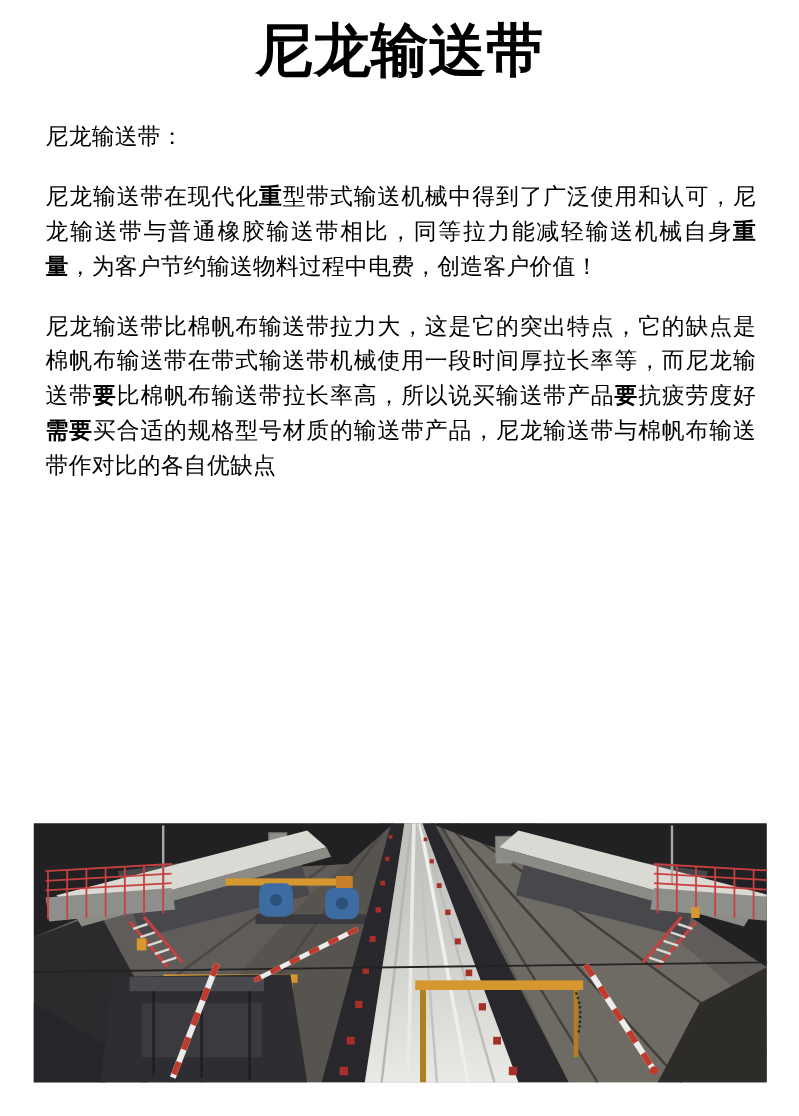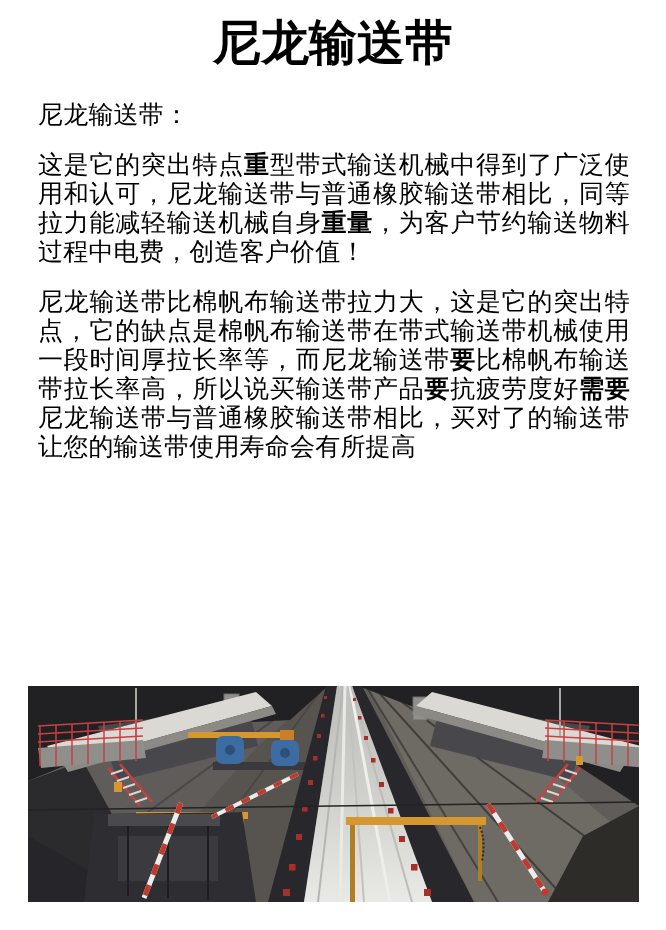--- a/index.html
+++ b/index.html
@@ -1,37 +1,37 @@
 <!DOCTYPE html>
 <html style="--page-bg: #ffffff; --text-color: #000000; --p-coal: #212124; --p-coal-light: #2b2b2e; --p-ground: #5f5c59; --p-ground-light: #6e6a64; --p-belt: #cfcfcb; --p-belt-top: #bdbdb9; --p-belt-highlight: #e9e9e5; --p-frame: #28282c; --p-boom: #dbd9d3; --p-boom-shadow: #8c8a85; --p-scaffold-red: #c84040; --p-stripe-red: #c03a2e; --p-stripe-white: #ececec; --p-beam-yellow: #d6982e; --p-drum-blue: #3d6ca3; --p-machine: #2e2e32; --p-roller-red: #a82e2a; --p-concrete: #8f8f8b;"><head>
 <meta charset="utf-8">
 <style>
   html,body{margin:0;padding:0;background:#ffffff;}
   body{font-family:"Liberation Sans","DejaVu Sans",sans-serif;}
   .page{position:relative;width:666px;height:930px;background:var(--page-bg,#fff);overflow:hidden;}
   .title{position:absolute;top:12px;left:0;right:0;margin:0;text-align:center;
          font-size:48px;line-height:1.3;font-weight:700;color:var(--text-color,#000);}
   .article{position:absolute;top:100px;left:38px;right:36px;color:var(--text-color,#000);}
-  .article p{margin:0 0 21px 0;font-size:25px;line-height:29px;letter-spacing:0.2px;
+  .article p{margin:0 0 21px 0;font-size:19px;line-height:29px;letter-spacing:0.2px;
              text-align:justify;text-justify:inter-ideograph;word-break:break-all;}
   .article .b{font-weight:700;}
   .photo{position:absolute;top:686px;left:28px;margin:0;width:611px;height:216px;}
   .photo svg{display:block;width:611px;height:216px;}
 </style>
 </head>
 <body>
 
 <div class="page">
 
   <h1 class="title">尼龙输送带</h1>
 
   <div class="article" id="article">
       <p><span>尼龙输送带：</span></p>
-      <p><span>这是它的突出特点</span><span class="b">重</span><span>型带式输送机械中得到了广泛使用和认可，尼龙输送带与普通橡胶输送带相比，同等拉力能减轻输送机械自身</span><span class="b">重量</span><span>，为客户节约输送物料过程中电费，创造客户价值！</span></p>
-      <p><span>尼龙输送带比棉帆布输送带拉力大，这是它的突出特点，它的缺点是棉帆布输送带在带式输送带机械使用一段时间厚拉长率等，而尼龙输送带</span><span class="b">要</span><span>比棉帆布输送带拉长率高，所以说买输送带产品</span><span class="b">要</span><span>抗疲劳度好</span><span class="b">需要</span><span>尼龙输送带与普通橡胶输送带相比，买对了的输送带让您的输送带使用寿命会有所提高</span></p>
+      <p><span>尼龙输送带在现代化</span><span class="b">重</span><span>型带式输送机械中得到了广泛使用和认可，尼龙输送带与普通橡胶输送带相比，同等拉力能减轻输送机械自身</span><span class="b">重量</span><span>，为客户节约输送物料过程中电费，创造客户价值！</span></p>
+      <p><span>尼龙输送带比棉帆布输送带拉力大，这是它的突出特点，它的缺点是棉帆布输送带在带式输送带机械使用一段时间厚拉长率等，而尼龙输送带</span><span class="b">要</span><span>比棉帆布输送带拉长率高，所以说买输送带产品</span><span class="b">要</span><span>抗疲劳度好</span><span class="b">需要</span><span>买合适的规格型号材质的输送带产品，尼龙输送带与棉帆布输送带作对比的各自优缺点</span></p>
     </div>
 
   <figure class="photo">
     <svg viewBox="0 0 611 216" preserveAspectRatio="none">
       <defs>
         <linearGradient id="beltGrad" x1="0" y1="0" x2="0" y2="1">
           <stop offset="0" stop-color="var(--p-belt-top,#bdbdb9)"></stop>
           <stop offset="0.5" stop-color="var(--p-belt,#cfcfcb)"></stop>
           <stop offset="1" stop-color="var(--p-belt-highlight,#e9e9e5)"></stop>
         </linearGradient>

